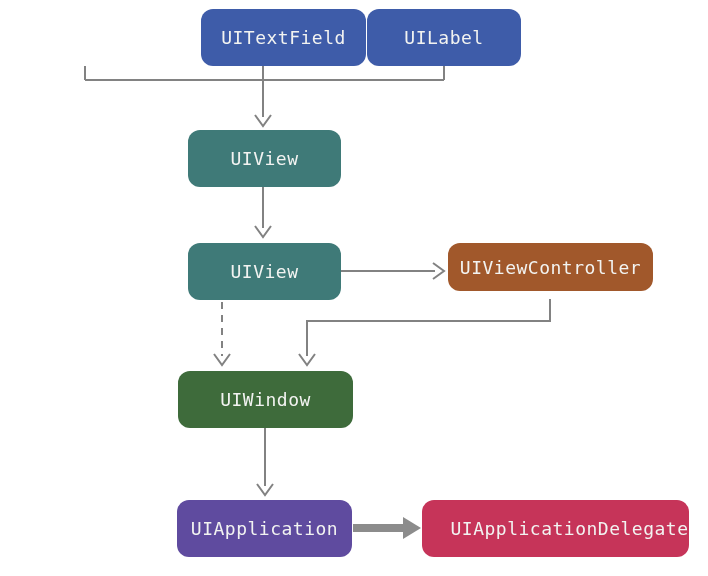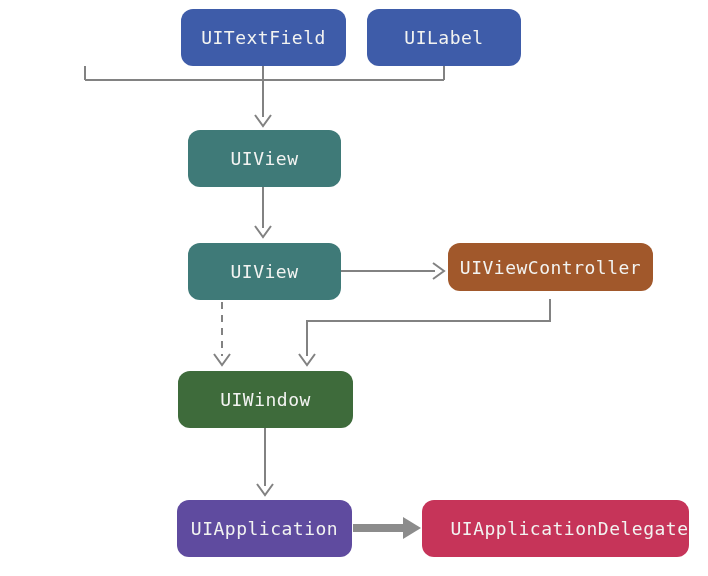--- a/index.html
+++ b/index.html
@@ -62,21 +62,21 @@
       <path d="M265 427 V486"></path>
       <polyline points="257,484 265,495 273,484"></polyline>
     </g>
 
     <g>
       <path d="M353 528 H403" stroke="var(--thick,#8c8c8c)" stroke-width="8"></path>
       <polygon points="403,517 403,539 421,528" fill="var(--thick,#8c8c8c)"></polygon>
     </g>
   </svg>
 
-  <div class="node n-uitextfield" style="background: rgb(62, 92, 169); color: rgb(242, 243, 241);">
+  <div class="node n-uitextfield" style="background: rgb(62, 92, 169); color: rgb(242, 243, 241); margin-left: 20px;">
     <span>UITextField</span>
   </div>
   <div class="node n-uibutton" style="background: rgb(62, 92, 169); color: rgb(242, 243, 241);">
     <span>UILabel</span>
   </div>
   <div class="node n-uiview1" style="background: rgb(63, 122, 120); color: rgb(242, 243, 241);">
     <span>UIView</span>
   </div>
   <div class="node n-uiview2" style="background: rgb(63, 122, 120); color: rgb(242, 243, 241);">
     <span>UIView</span>

